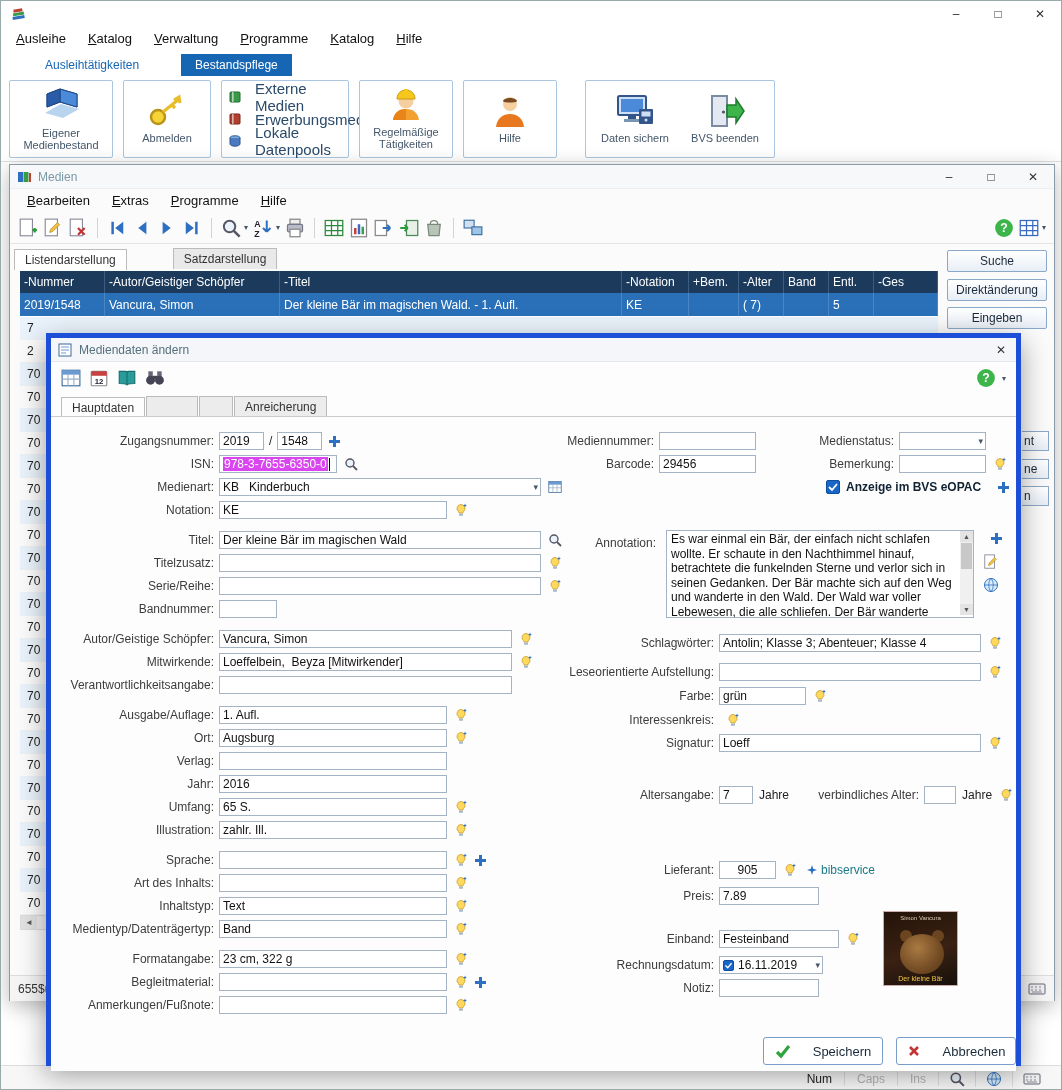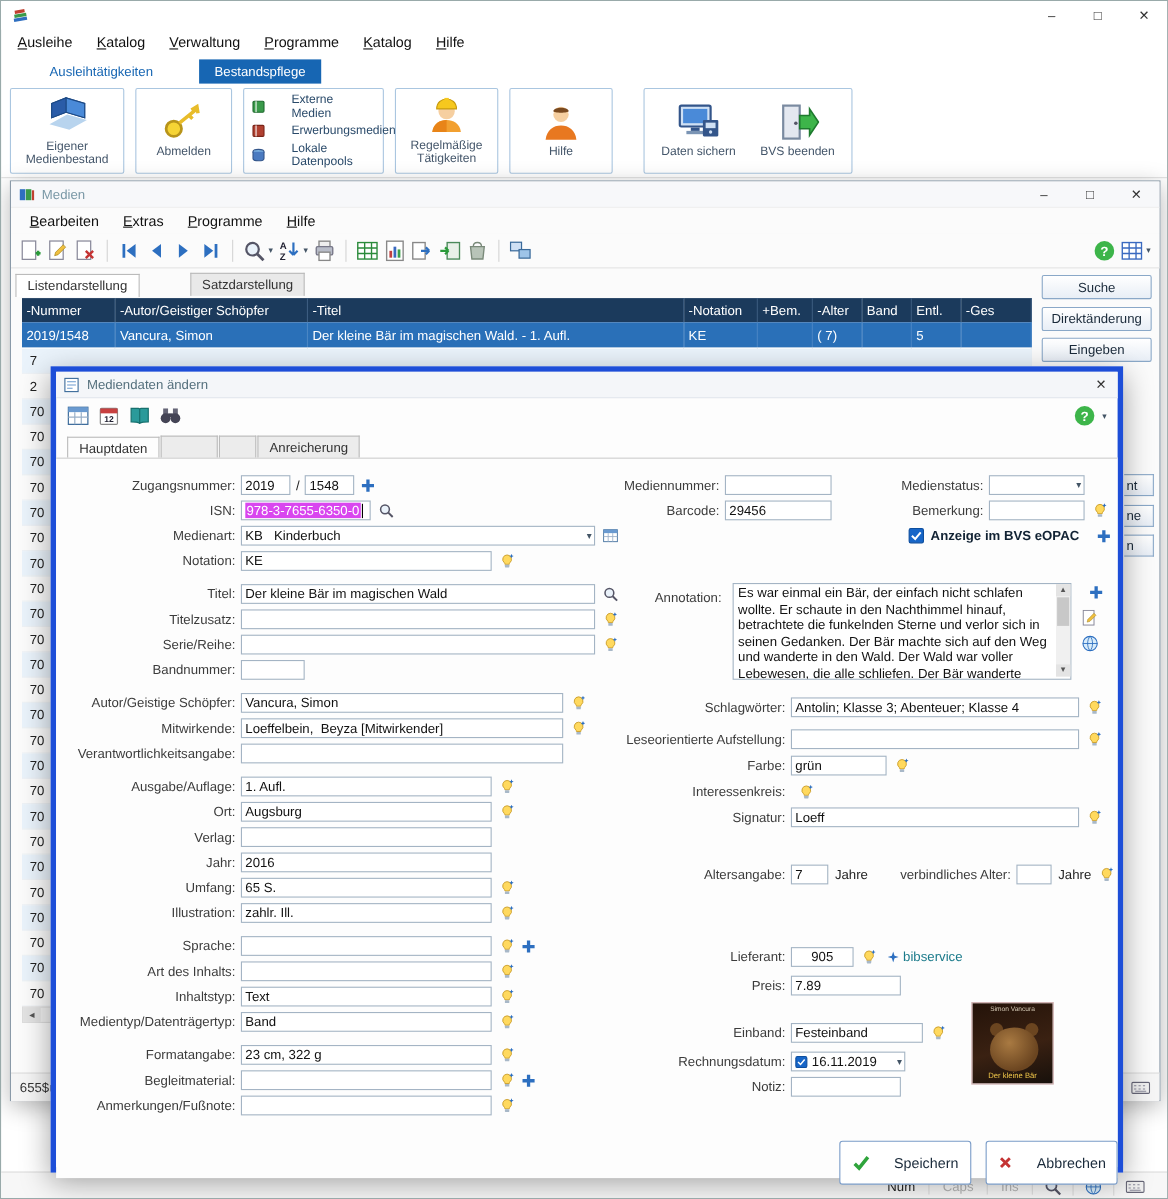--- a/index.html
+++ b/index.html
@@ -24,21 +24,21 @@
   .mw-menubar{position:absolute;left:0;top:26px;width:100%;height:23px;display:flex;align-items:center;padding-left:4px;font-size:13px;}
   .mi{display:inline-block;padding:2px 11px;color:#111;}
   .mi::first-letter{text-decoration:underline;}
   .mw-tabs{position:absolute;left:30px;top:52px;height:23px;display:flex;align-items:flex-end;gap:28px;font-size:12px;}
   .mtab{padding:4px 14px;color:#1766b3;}
   .mtab.active{background:#1766b3;color:#fff;}
   .mw-toolbar{position:absolute;left:0;top:75px;width:100%;height:86px;border-bottom:1px solid #e0e0e0;display:flex;align-items:flex-start;padding:4px 0 0 8px;gap:10px;}
   .tbtn{height:78px;border:1px solid #aac6e0;border-radius:2px;background:#fff;display:flex;flex-direction:column;
         align-items:center;justify-content:center;gap:4px;font-size:11px;color:#44566a;text-align:center;padding:4px;}
   .tgroup{height:78px;border:1px solid #aac6e0;border-radius:2px;background:#fff;display:flex;flex-direction:column;justify-content:center;padding:2px 6px;gap:2px;}
-  .tgitem{display:flex;align-items:center;gap:23px;font-size:11px;color:#2a4a6a;height:20px;}
+  .tgitem{display:flex;align-items:center;gap:13px;font-size:15px;color:#2a4a6a;height:20px;}
   .tpair{height:78px;border:1px solid #aac6e0;border-radius:2px;background:#fff;display:flex;align-items:center;gap:8px;padding:0 8px;}
   .tpbtn{width:82px;height:68px;display:flex;flex-direction:column;align-items:center;justify-content:center;gap:4px;font-size:11px;color:#44566a;}
   .mw-statusbar{position:absolute;left:0;top:1064px;width:100%;height:26px;background:#f7f7f7;border-top:1px solid #ddd;
         display:flex;align-items:center;justify-content:flex-end;padding-right:10px;gap:0;}
   .stxt{padding:0 12px;border-right:1px solid #ddd;font-size:12px;}
   .sic{padding:0 10px;border-right:1px solid #ddd;display:flex;align-items:center;}
   
   .medwin{position:absolute;left:8px;top:163px;width:1046px;height:837px;background:#fbfbfb;border:1px solid #8a9aa8;
           box-shadow:0 5px 20px rgba(0,0,0,.28);z-index:5;}
   .med-titlebar{position:absolute;left:0;top:0;width:100%;height:24px;background:#f7f8fa;display:flex;align-items:center;padding-left:6px;border-bottom:1px solid #eee;}
@@ -79,21 +79,21 @@
   .dtab{padding:3px 10px;border:1px solid #bbb;border-bottom:none;background:#ececec;color:#333;margin-right:1px;min-width:26px;height:21px;}
   .dtab.active{background:#fdfdfd;position:relative;top:1px;}
   .dlg-body{position:absolute;left:0;top:78px;width:100%;height:655px;border-top:1px solid #ccc;background:#fdfdfd;}
   .lbl-l{width:162px;}
   .anno{position:absolute;left:615px;top:192px;width:308px;height:88px;border:1px solid #a4b4c4;background:#fff;font-size:12px;line-height:14.6px;color:#111;padding:1px 16px 1px 4px;overflow:hidden;}
   .anno-scroll{position:absolute;right:1px;top:1px;width:13px;height:84px;background:#f0f0f0;}
   .anno-thumb{position:absolute;left:1px;top:12px;width:11px;height:26px;background:#c8c8c8;}
   .anno-up,.anno-dn{position:absolute;left:0;width:13px;height:11px;font-size:7px;color:#555;display:flex;align-items:center;justify-content:center;background:#e4e4e4;}
   .anno-dn{bottom:0;}
   .chk{width:14px;height:14px;background:#1766c8;border:1px solid #0d4e9e;border-radius:2px;display:flex;align-items:center;justify-content:center;flex:none;}
-  .dlgbtn{position:absolute;width:120px;height:40px;border:1px solid #7a9cc8;border-radius:3px;background:#fff;
+  .dlgbtn{position:absolute;width:120px;height:28px;border:1px solid #7a9cc8;border-radius:3px;background:#fff;
           display:flex;align-items:center;justify-content:center;gap:22px;font-size:13px;color:#1a2a3a;}
   .cover{position:absolute;left:832px;top:573px;width:75px;height:75px;background:linear-gradient(165deg,#241309 0%,#3a2112 55%,#17100b 100%);border:1px solid #caa;overflow:hidden;}
   .cover .bear{position:absolute;left:16px;top:22px;width:44px;height:40px;border-radius:50%;background:radial-gradient(circle at 40% 35%,#a97a42,#6b4520 70%);}
   .cover .ear{position:absolute;width:12px;height:12px;border-radius:50%;background:#6b4520;}
   .cover .cauthor{position:absolute;left:0;top:3px;width:100%;text-align:center;font-size:6px;color:#d8cdb8;}
   .cover .ctitle{position:absolute;left:0;bottom:3px;width:100%;text-align:center;font-size:7px;color:#f2c84a;}
   .biblabel{color:#1a7a8a;margin-left:4px;}
 </style>
 </head>
 <body>

